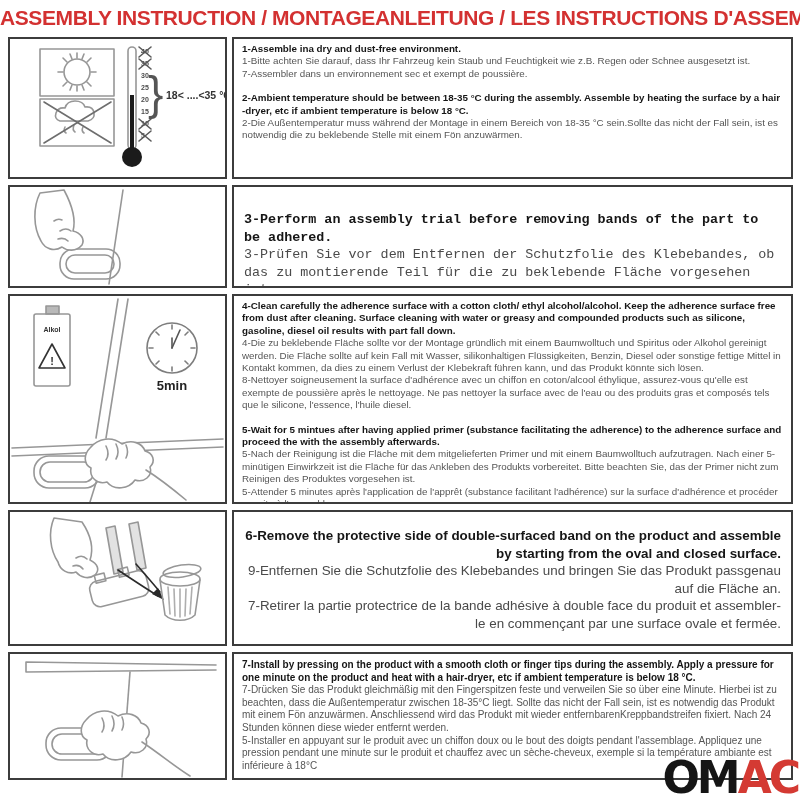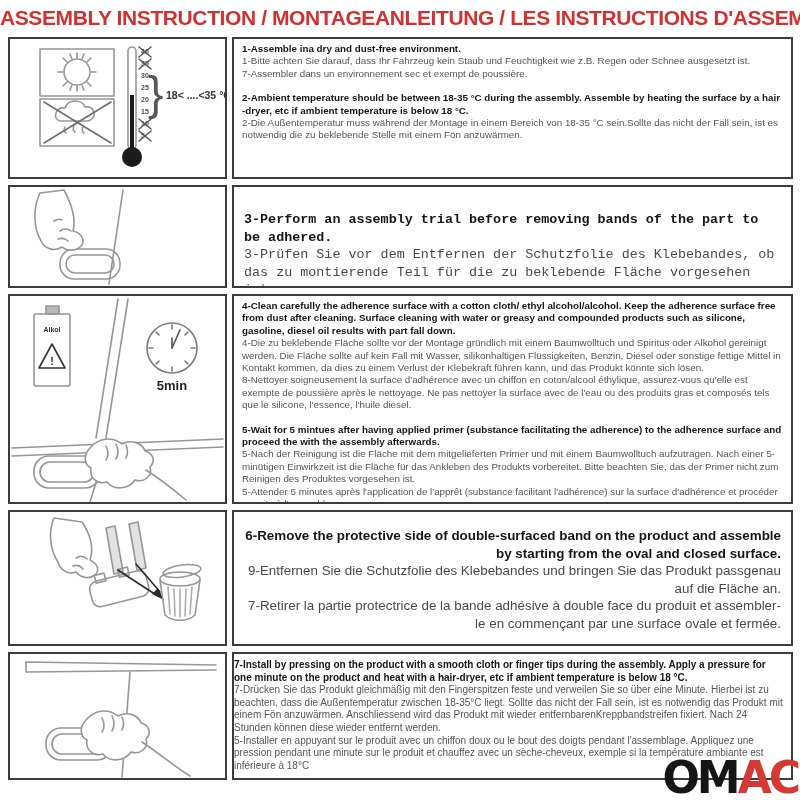--- a/index.html
+++ b/index.html
@@ -16,21 +16,21 @@
   .row { display:flex; gap:5px; }
   .cl { width:219px; flex:none; border:2px solid #3c3c3c; background:#fff; position:relative; overflow:hidden; }
   .cr { flex:1; border:2px solid #3c3c3c; background:#fff; overflow:hidden; }
 
   .r1 { height:142px; } .r2 { height:103px; } .r3 { height:210px; } .r4 { height:136px;text-align:right; } .r5 { height:128px; }
 
   .txt-s { font-size:9.8px; line-height:12.4px; color:#555; padding:4px 8px 2px 8px; }
   .txt-l { font-size:13.4px; line-height:17.6px; color:#4a4a4a; }
   .r2 .cr { padding:24px 10px 0 10px;font-family:Liberation Mono, monospace; }
   .r4 .cr { padding:15px 10px 0 10px; }
-  .r5 .cr { padding:5px 8px 0 0; font-size:10px; line-height:12.6px; color:#555; }
+  .r5 .cr { padding:5px 8px 0 8px; font-size:10px; line-height:12.6px; color:#555; }
   p { margin:0; }
   p.b { font-weight:bold; color:#161616; }
   .sec + .sec { margin-top:12px; }
 
   svg { display:block; }
   .sketch { stroke:#979797; stroke-width:1.6; fill:none; stroke-linecap:round; stroke-linejoin:round; }
   .sketch .solid { fill:#1b1b1b; stroke:none; }
   .sketch .whitefill { fill:#ffffff; }
   .sketch text { stroke:none; }
 

